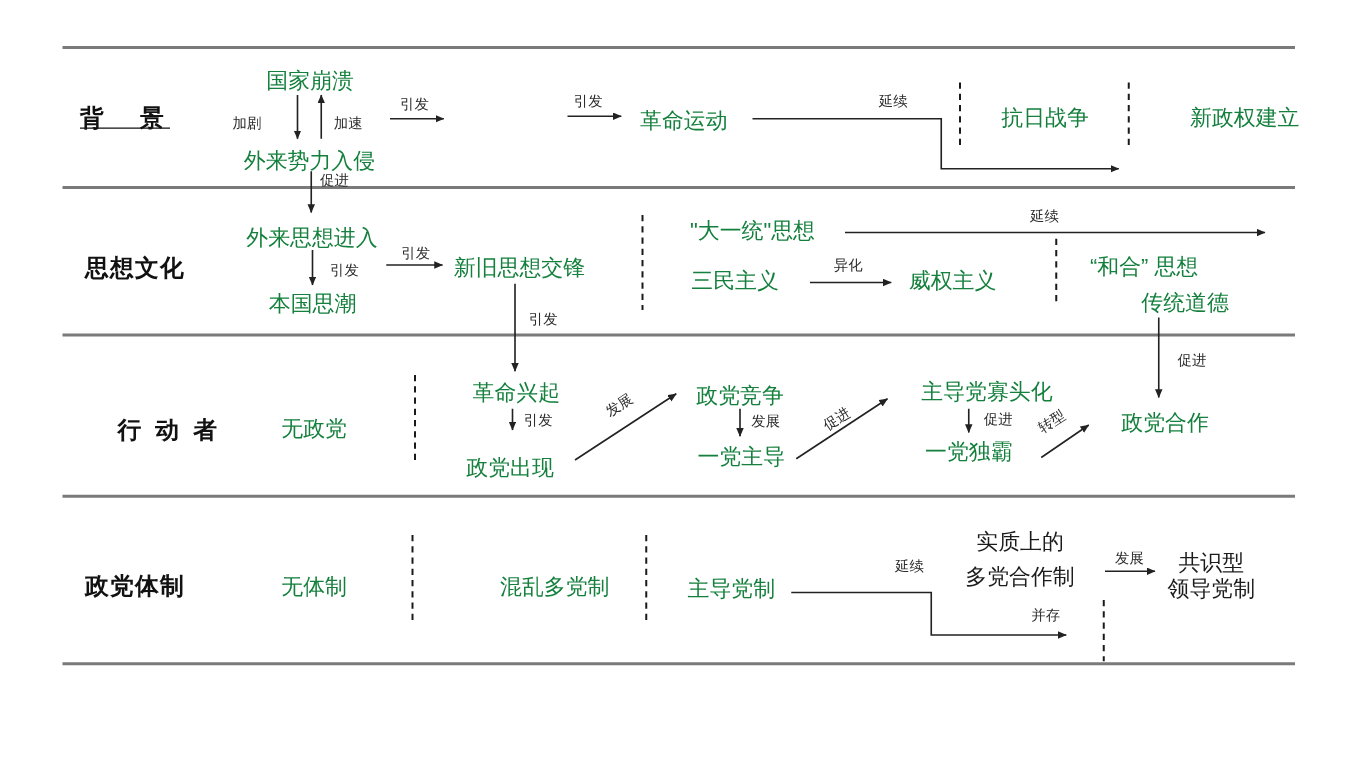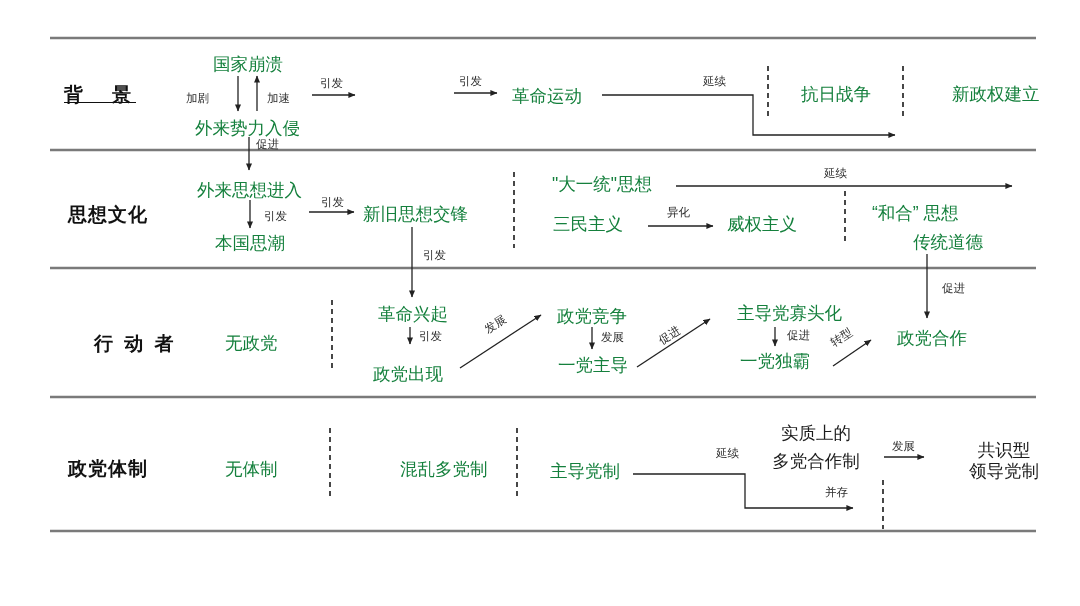--- a/index.html
+++ b/index.html
@@ -126,18 +126,18 @@
   <div class="node" style="left:225px;top:457px;">无体制</div>
   <div class="node" style="left:400px;top:457px;">混乱多党制</div>
   <div class="node" style="left:550px;top:459px;">主导党制</div>
   <div class="elabel" style="left:716px;top:446px;">延续</div>
   <div class="elabel" style="left:825px;top:485px;text-align:right;">并存</div>
   <div class="node-block" style="left:766px;top:419px;width:100px;line-height:28px;">
     <div>实质上的</div>
     <div>多党合作制</div>
   </div>
   <div class="elabel" style="left:892px;top:439px;">发展</div>
-  <div class="node-block" style="left:930px;top:440px;width:78px;line-height:21px;margin-left:35px;">
+  <div class="node-block" style="left:930px;top:440px;width:78px;line-height:21px;">
     <div>共识型</div>
     <div>领导党制</div>
   </div>
 
 </div>
 
 </body></html>

